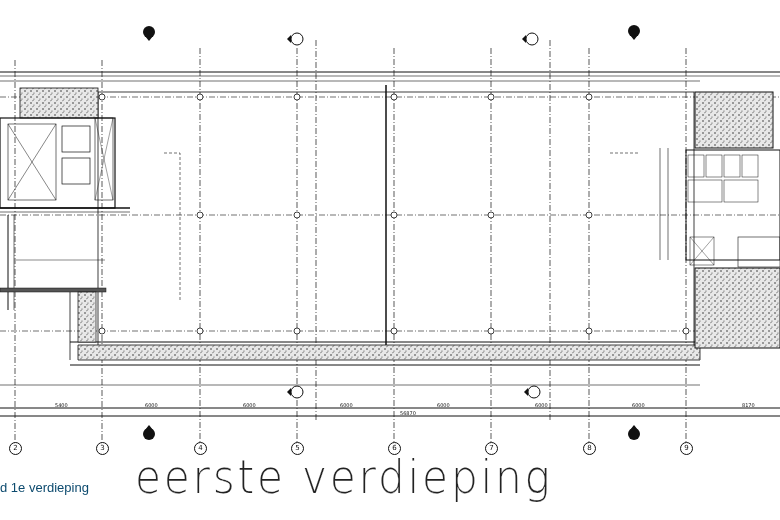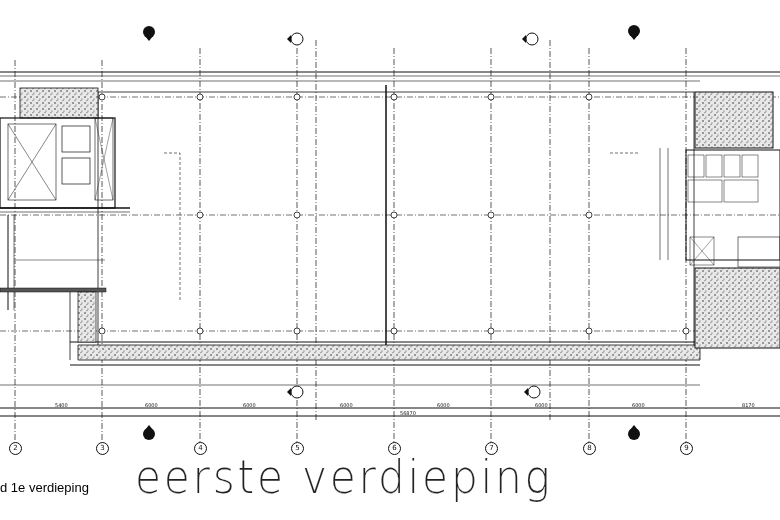--- a/index.html
+++ b/index.html
@@ -1,18 +1,18 @@
 <!DOCTYPE html>
 <html><head>
 <meta charset="utf-8">
 <style>
   html,body{margin:0;padding:0;background:#fff;}
   body{width:780px;height:520px;overflow:hidden;position:relative;font-family:"Liberation Sans",sans-serif;}
   #plan{position:absolute;left:0;top:0;width:780px;height:520px;}
-  .subtitle{position:absolute;left:0;top:480px;font-size:13px;color:#000000;font-family:"Liberation Sans",sans-serif;white-space:nowrap;}
+  .subtitle{position:absolute;left:0;top:480px;font-size:13px;color:#0c4a6e;font-family:"Liberation Sans",sans-serif;white-space:nowrap;}
   .title{position:absolute;left:135px;top:450px;font-size:46px;font-weight:100;color:#222;letter-spacing:3px;font-family:"DejaVu Sans",sans-serif;transform:scaleX(0.92);transform-origin:left top;white-space:nowrap;-webkit-text-stroke:0.2px #fff;}
   .gl{position:absolute;width:11px;height:11px;border:1px solid #111;border-radius:50%;font-size:7px;line-height:11px;text-align:center;color:#111;background:#fff;font-family:"DejaVu Sans",sans-serif;}
   .dim{position:absolute;font-size:5px;color:#111;font-family:"DejaVu Sans",sans-serif;}
 </style>
 </head>
 <body>
 
 <svg id="plan" viewBox="0 0 780 520" xmlns="http://www.w3.org/2000/svg">
   <defs>
     <pattern id="hatch" width="6" height="6" patternUnits="userSpaceOnUse">

